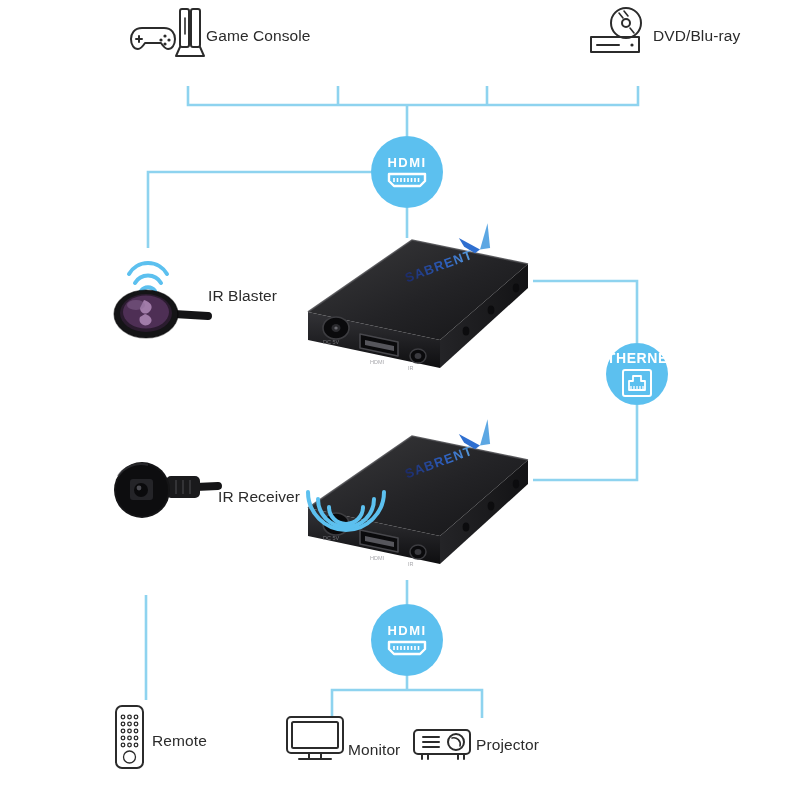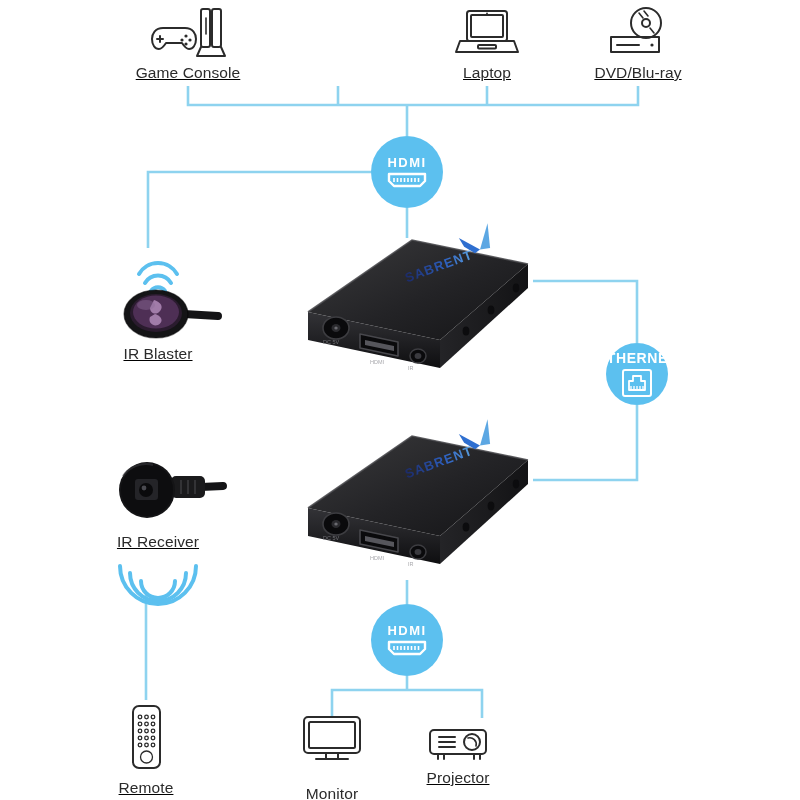--- a/index.html
+++ b/index.html
@@ -1,19 +1,19 @@
 <!DOCTYPE html>
 <html><head>
 <meta charset="utf-8">
 <style>
   html,body{margin:0;padding:0;background:#ffffff;}
   body{width:800px;height:800px;font-family:"Liberation Sans",sans-serif;overflow:hidden;}
   #stage{position:relative;width:800px;height:800px;background:#fff;}
 
-  .node{position:absolute;display:flex;flex-direction:column;align-items:center;text-decoration:underline;}
+  .node{position:absolute;display:flex;align-items:center;}
   .label{font-size:15.5px;color:#2b2b2b;white-space:nowrap;letter-spacing:.1px;line-height:1;}
   .icon-wrap{display:flex;align-items:flex-end;justify-content:center;}
 
   svg{display:block;overflow:visible;}
 
   
   #wires{position:absolute;left:0;top:0;width:800px;height:800px;pointer-events:none;}
 
   
   .badge{position:absolute;border-radius:50%;background:#5cc0ef;display:flex;
@@ -71,34 +71,20 @@
           <rect x="63" y="3" width="9" height="38" rx="2"></rect>
           <path d="M57 12 L57 28" stroke-width="1.6"></path>
           <path d="M52 41 L48 50 L76 50 L72 41"></path>
         </g>
       </svg>
     </div>
     <div class="label" style="margin-top:7px">Game Console</div>
   </div>
 
 
-  <div class="node" style="left:442px;top:6px;width:90px;">
-    <div class="icon-wrap">
-      <svg width="66" height="52" viewBox="0 0 66 52">
-        <g fill="none" stroke="#2b2b2b" stroke-width="2" stroke-linejoin="round" stroke-linecap="round">
-          <rect x="13" y="5" width="40" height="30" rx="2.5"></rect>
-          <rect x="17" y="9" width="32" height="22" rx="1"></rect>
-          <path d="M6 35 L60 35 L64 46 L2 46 Z"></path>
-          <rect x="24" y="39" width="18" height="3.5" rx="1"></rect>
-          <circle cx="33" cy="7.5" r="0.9" fill="#2b2b2b" stroke="none"></circle>
-        </g>
-      </svg>
-    </div>
-    <div class="label" style="margin-top:7px">Laptop</div>
-  </div>
 
   <div class="node" style="left:583px;top:6px;width:110px;">
     <div class="icon-wrap">
       <svg width="70" height="52" viewBox="0 0 70 52">
         <g fill="none" stroke="#2b2b2b" stroke-width="2" stroke-linejoin="round" stroke-linecap="round">
           <circle cx="43" cy="17" r="15"></circle>
           <circle cx="43" cy="17" r="4"></circle>
           <path d="M36 7 L40 12 M41 5 L45 10" stroke-width="1.6"></path>
           <path d="M47 22 L51 27" stroke-width="1.6"></path>
           <path d="M8 31 L56 31 L56 46 L8 46 Z"></path>

